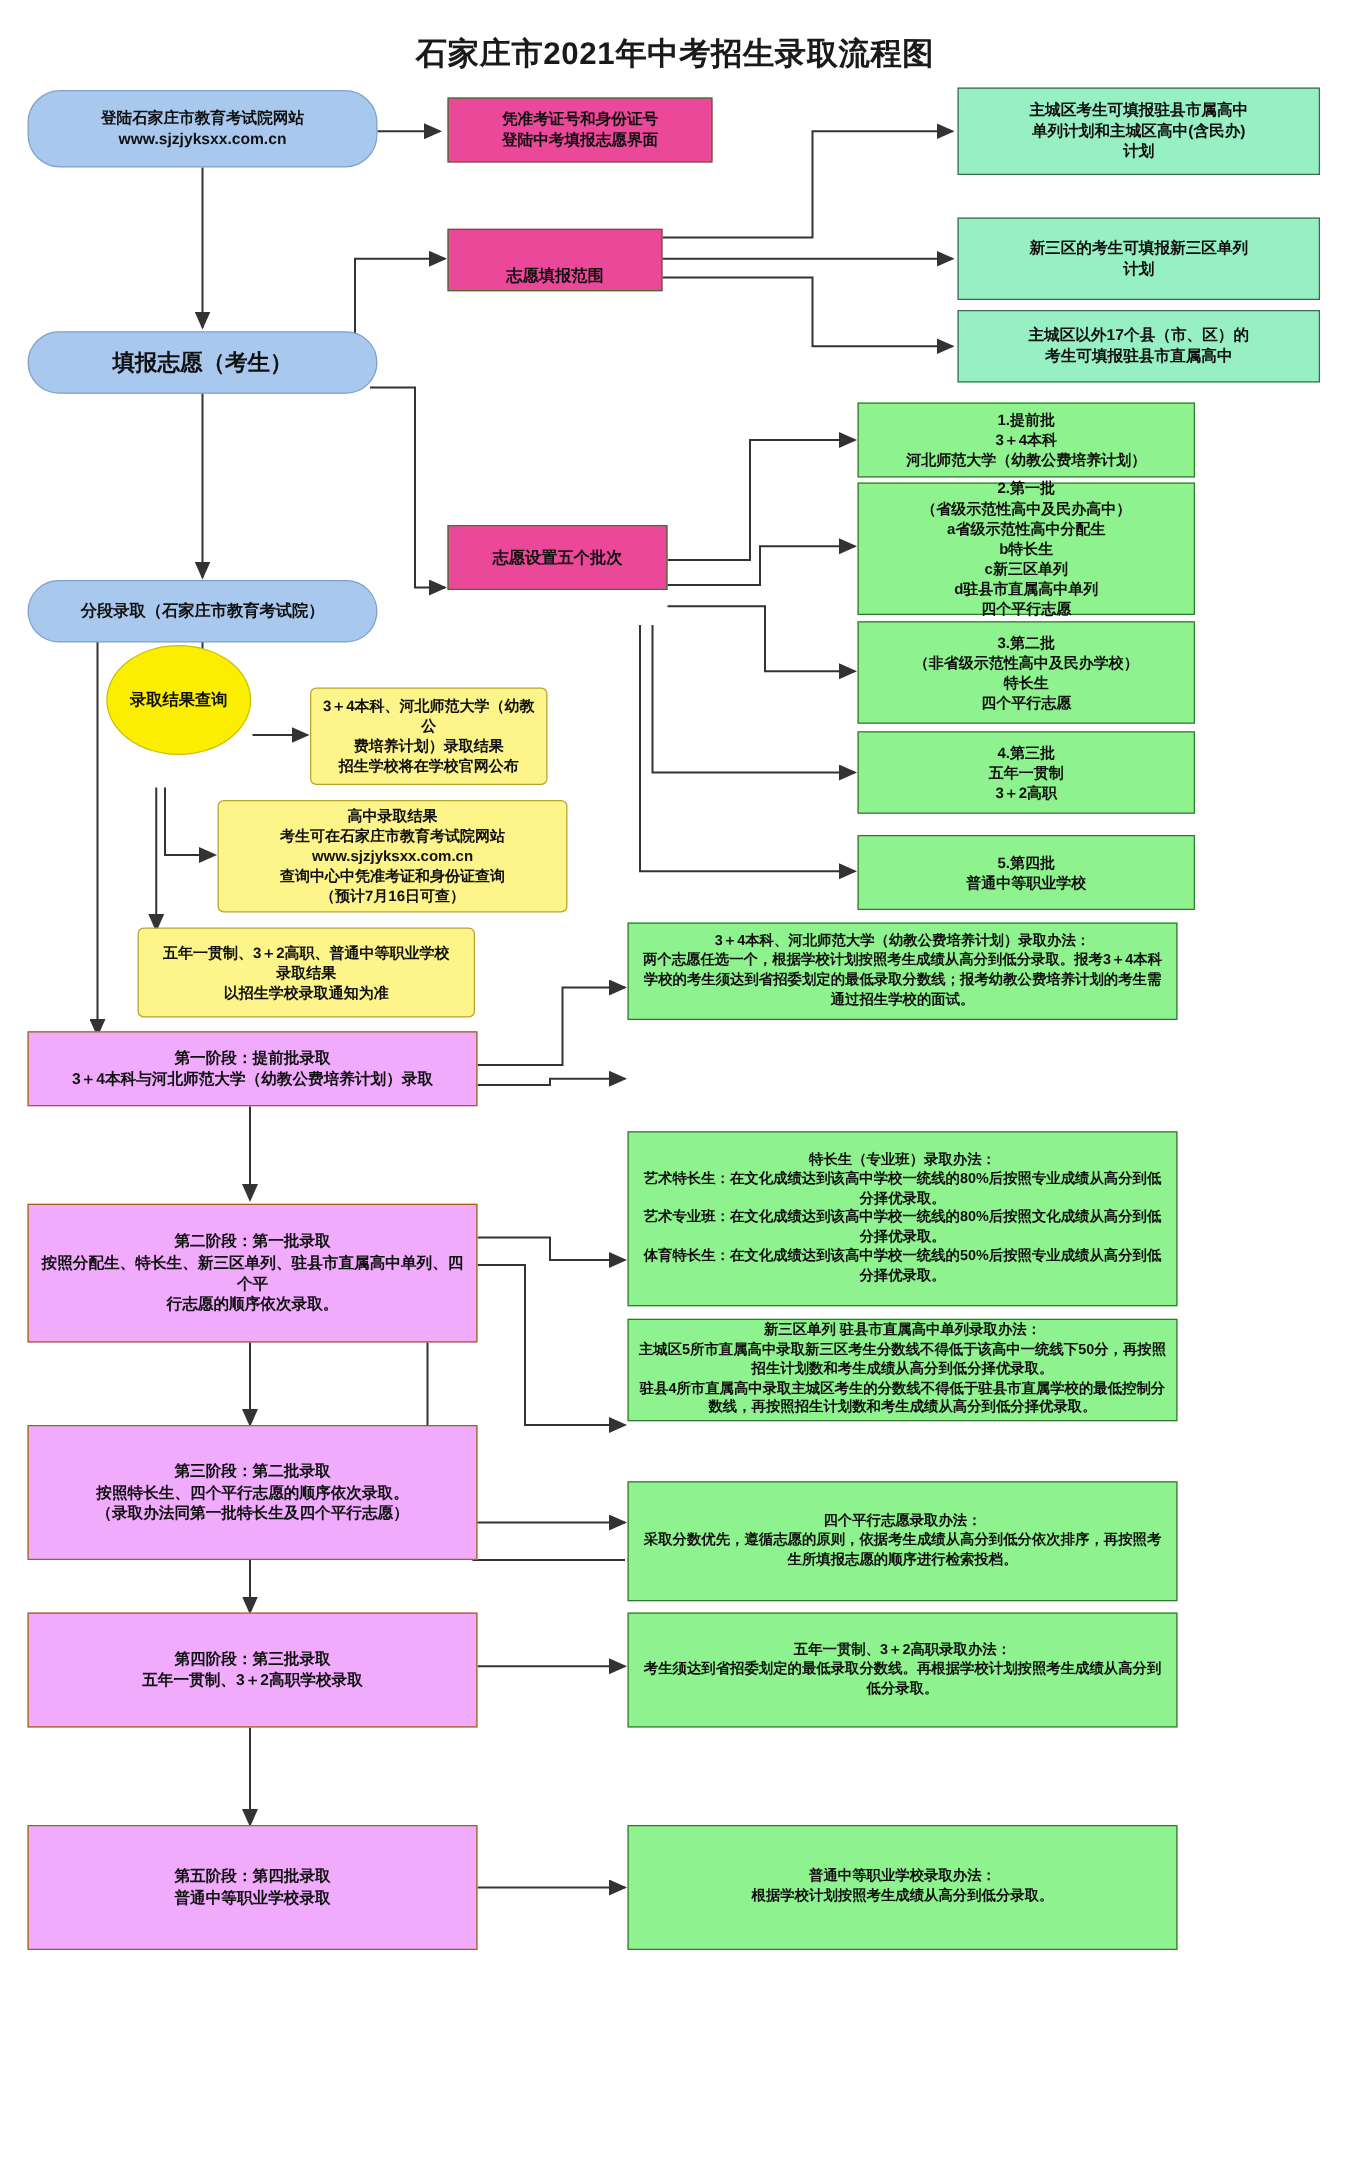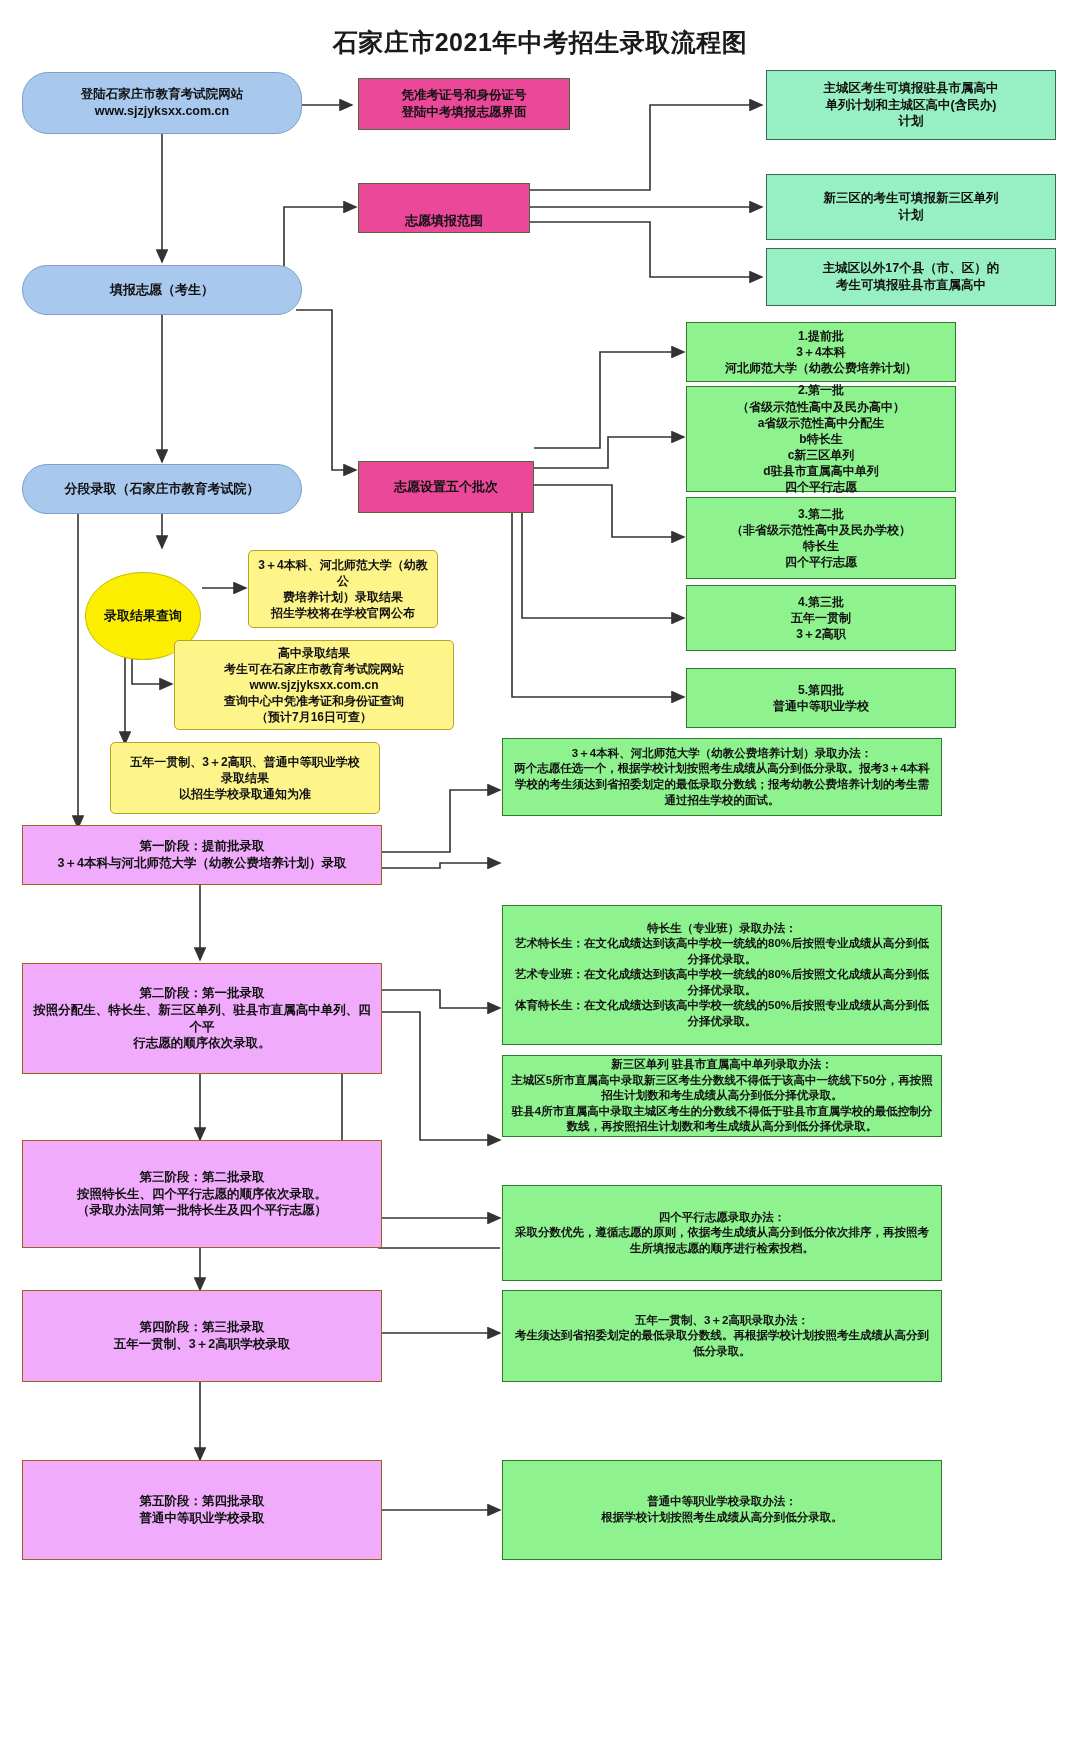--- a/index.html
+++ b/index.html
@@ -110,25 +110,25 @@
 
   <div class="node mint" style="left:766px;top:248px;width:290px;height:58px;font-size:12.5px;">
     <span>主城区以外17个县（市、区）的
 考生可填报驻县市直属高中</span>
   </div>
 
   <div class="node lgreen" style="left:358px;top:183px;width:172px;height:50px;font-size:13px;align-items:flex-end;">
     <span>志愿填报范围</span>
   </div>
 
-  <div class="node blue" style="left:22px;top:265px;width:280px;height:50px;font-size:13px;">
+  <div class="node blue" style="left:22px;top:265px;width:280px;height:50px;font-size:18px;">
     <span>填报志愿（考生）</span>
   </div>
 
-  <div class="node lgreen" style="left:358px;top:461px;width:176px;height:52px;font-size:13px;">
+  <div class="node lgreen" style="left:358px;top:420px;width:176px;height:52px;font-size:13px;">
     <span>志愿设置五个批次</span>
   </div>
 
   <div class="node green" style="left:686px;top:322px;width:270px;height:60px;font-size:12px;">
     <span>1.提前批
 3＋4本科
 河北师范大学（幼教公费培养计划）</span>
   </div>
 
   <div class="node green" style="left:686px;top:386px;width:270px;height:106px;font-size:12px;">
@@ -156,21 +156,21 @@
 
   <div class="node green" style="left:686px;top:668px;width:270px;height:60px;font-size:12px;">
     <span>5.第四批
 普通中等职业学校</span>
   </div>
 
   <div class="node blue" style="left:22px;top:464px;width:280px;height:50px;font-size:13px;">
     <span>分段录取（石家庄市教育考试院）</span>
   </div>
 
-  <div class="node circle" style="left:85px;top:572px;width:116px;height:88px;font-size:13px;justify-content:center;">
+  <div class="node circle" style="left:85px;top:516px;width:116px;height:88px;font-size:13px;justify-content:center;">
     <span>录取结果查询</span>
   </div>
 
   <div class="node yellow" style="left:248px;top:550px;width:190px;height:78px;font-size:12px;">
     <span>3＋4本科、河北师范大学（幼教公
 费培养计划）录取结果
 招生学校将在学校官网公布</span>
   </div>
 
   <div class="node yellow" style="left:174px;top:640px;width:280px;height:90px;font-size:12px;">

